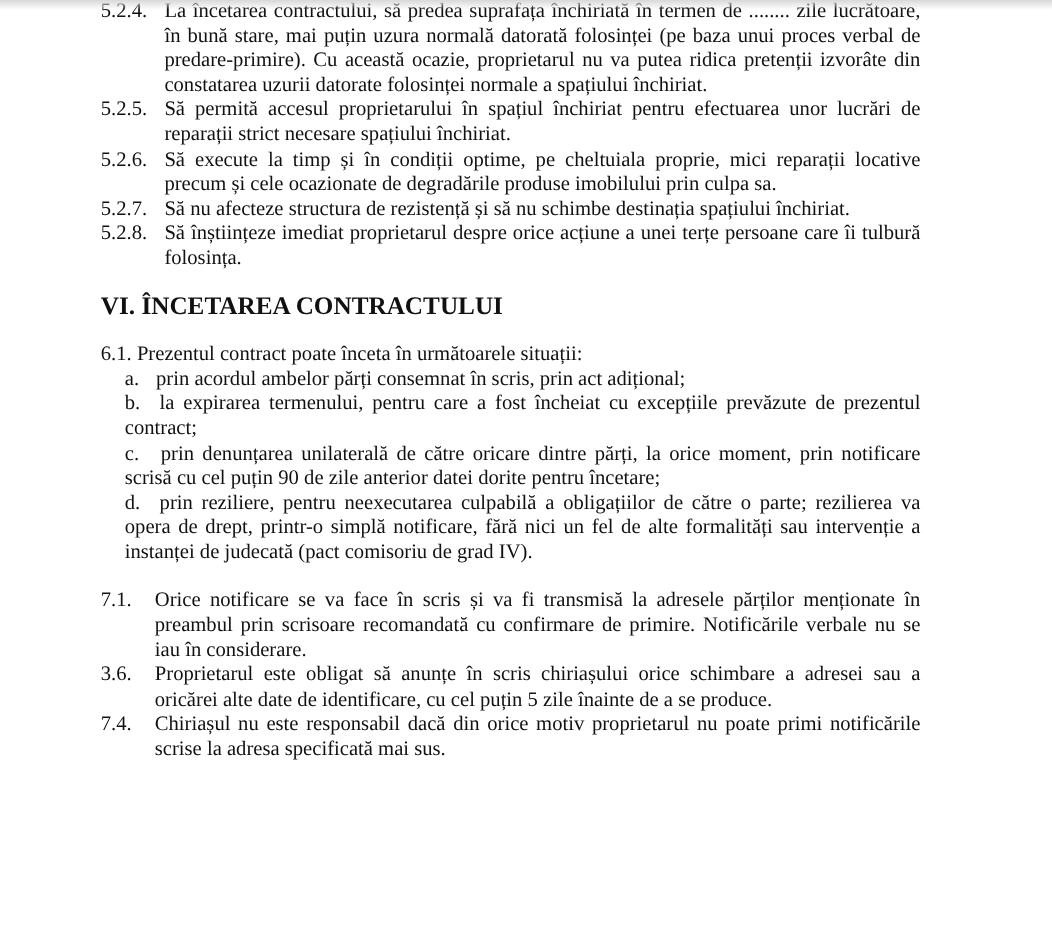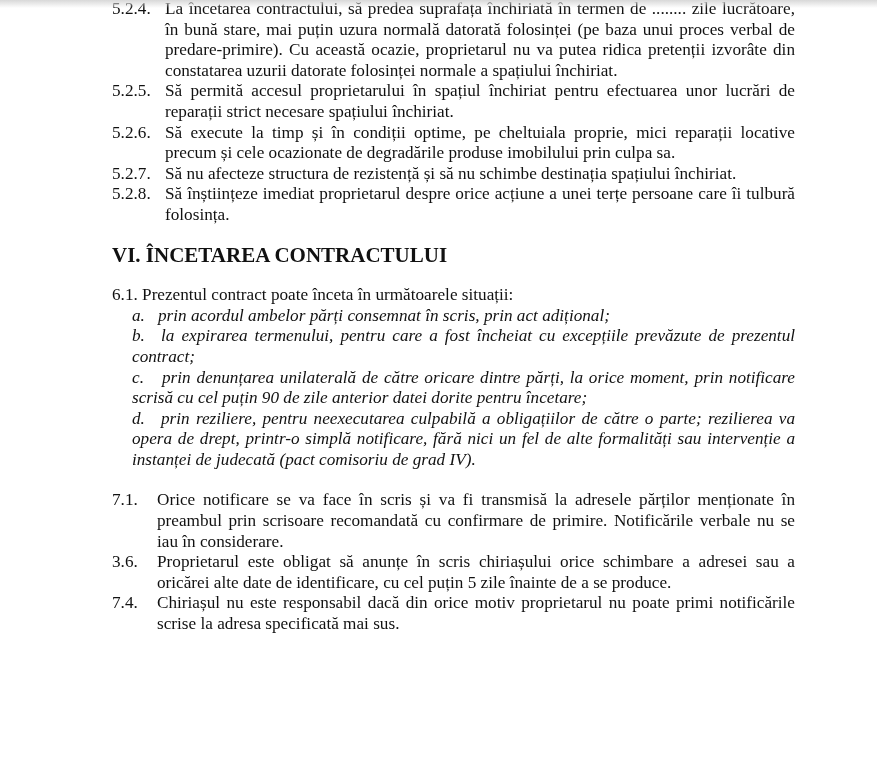--- a/index.html
+++ b/index.html
@@ -17,21 +17,21 @@
   }
   .top-shade {
     position: absolute;
     left: 0; top: 0;
     width: 877px; height: 8px;
     background: linear-gradient(to bottom, #d8d8d8, rgba(255,255,255,0));
     z-index: 2;
   }
   .page {
     position: absolute;
-    left: 112px;
+    left: 84px;
     top: -1px;
     width: 683px;
     font-size: 17.2px;
     line-height: 20.6px;
   }
   .item {
     display: flex;
     text-align: justify;
   }
   .item .num {
@@ -53,21 +53,20 @@
     font-size: 21px;
     margin: 0;
   }
   .h6 { margin-top: 19px; }
   .h7 { margin-top: 20px; }
 
   .para61 { margin-top: 20px; }
   .sub {
     padding-left: 20px;
     text-align: justify;
-    font-style: italic;
   }
   .sub .lbl { display: inline-block; width: 26px; }
   .sub.b .lbl { width: 29px; }
   .sub.c .lbl { width: 30px; }
   .sub.d .lbl { width: 29px; }
 
   .list7 { margin-top: 20px; }
   p { margin: 0; }
 </style>
 </head>

